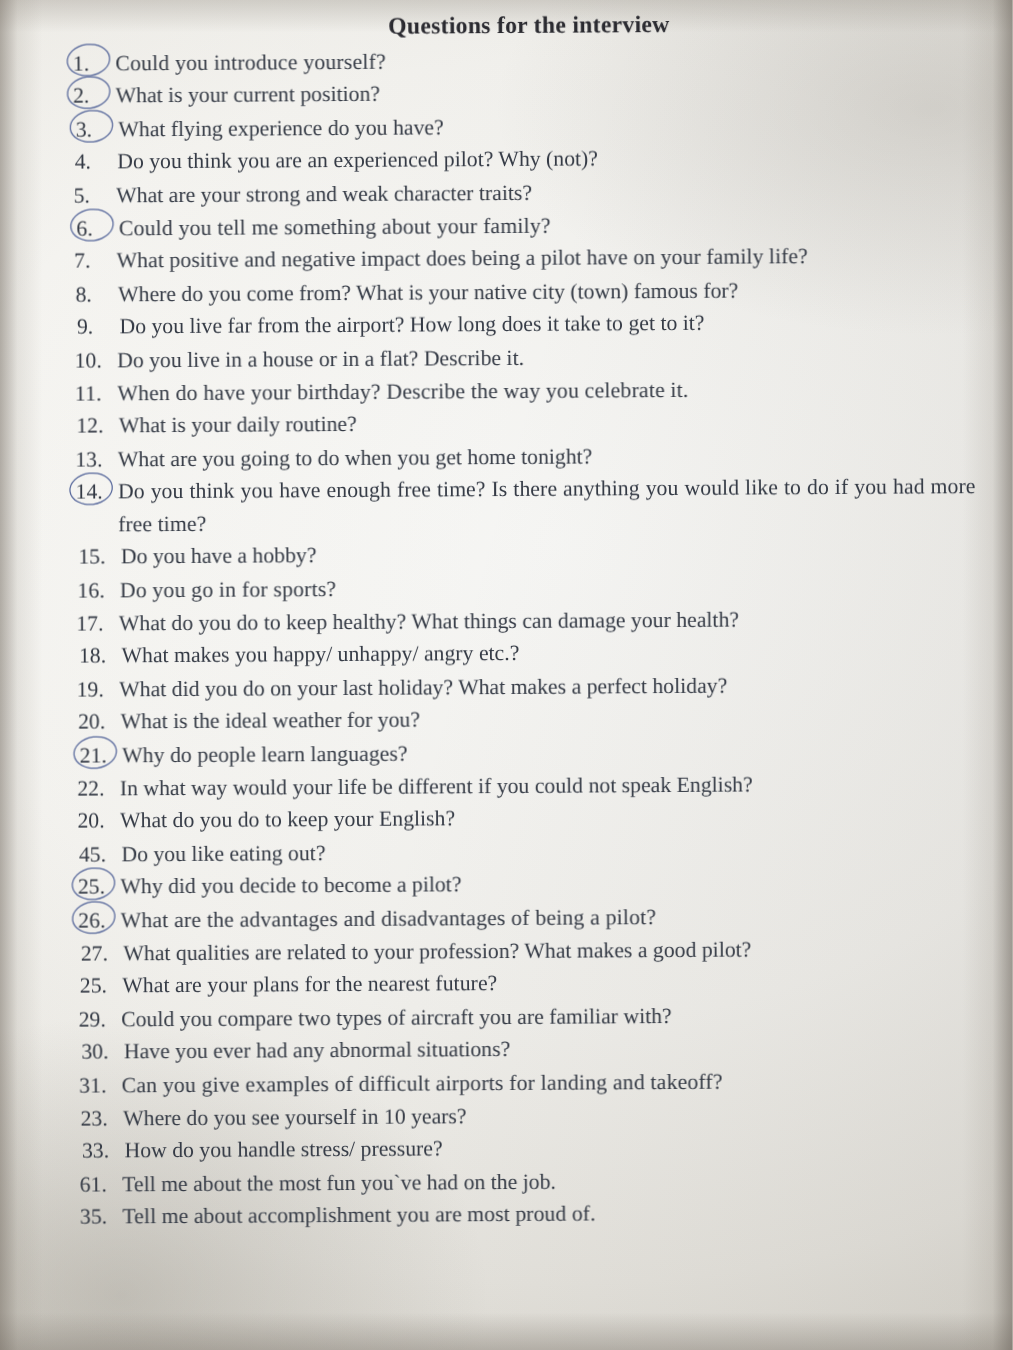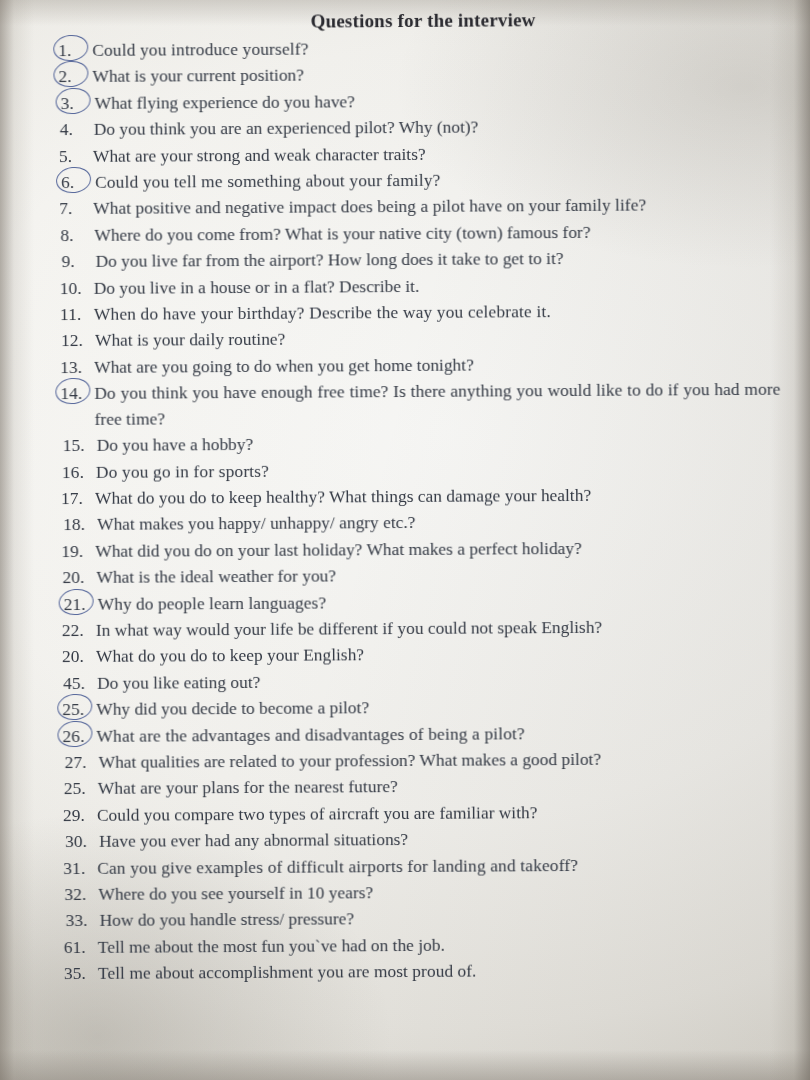--- a/index.html
+++ b/index.html
@@ -245,21 +245,21 @@
         </li>
         <li class="q blur-soft">
           <span class="qnum">30.</span>
           <span class="qtext">Have you ever had any abnormal situations?</span>
         </li>
         <li class="q blur-soft">
           <span class="qnum">31.</span>
           <span class="qtext">Can you give examples of difficult airports for landing and takeoff?</span>
         </li>
         <li class="q blur-soft">
-          <span class="qnum">32.</span>
+          <span class="qnum">23.</span>
           <span class="qtext">Where do you see yourself in 10 years?</span>
         </li>
         <li class="q blur-soft">
           <span class="qnum">33.</span>
           <span class="qtext">How do you handle stress/ pressure?</span>
         </li>
         <li class="q blur-soft">
           <span class="qnum">61.</span>
           <span class="qtext">Tell me about the most fun you`ve had on the job.</span>
         </li>

